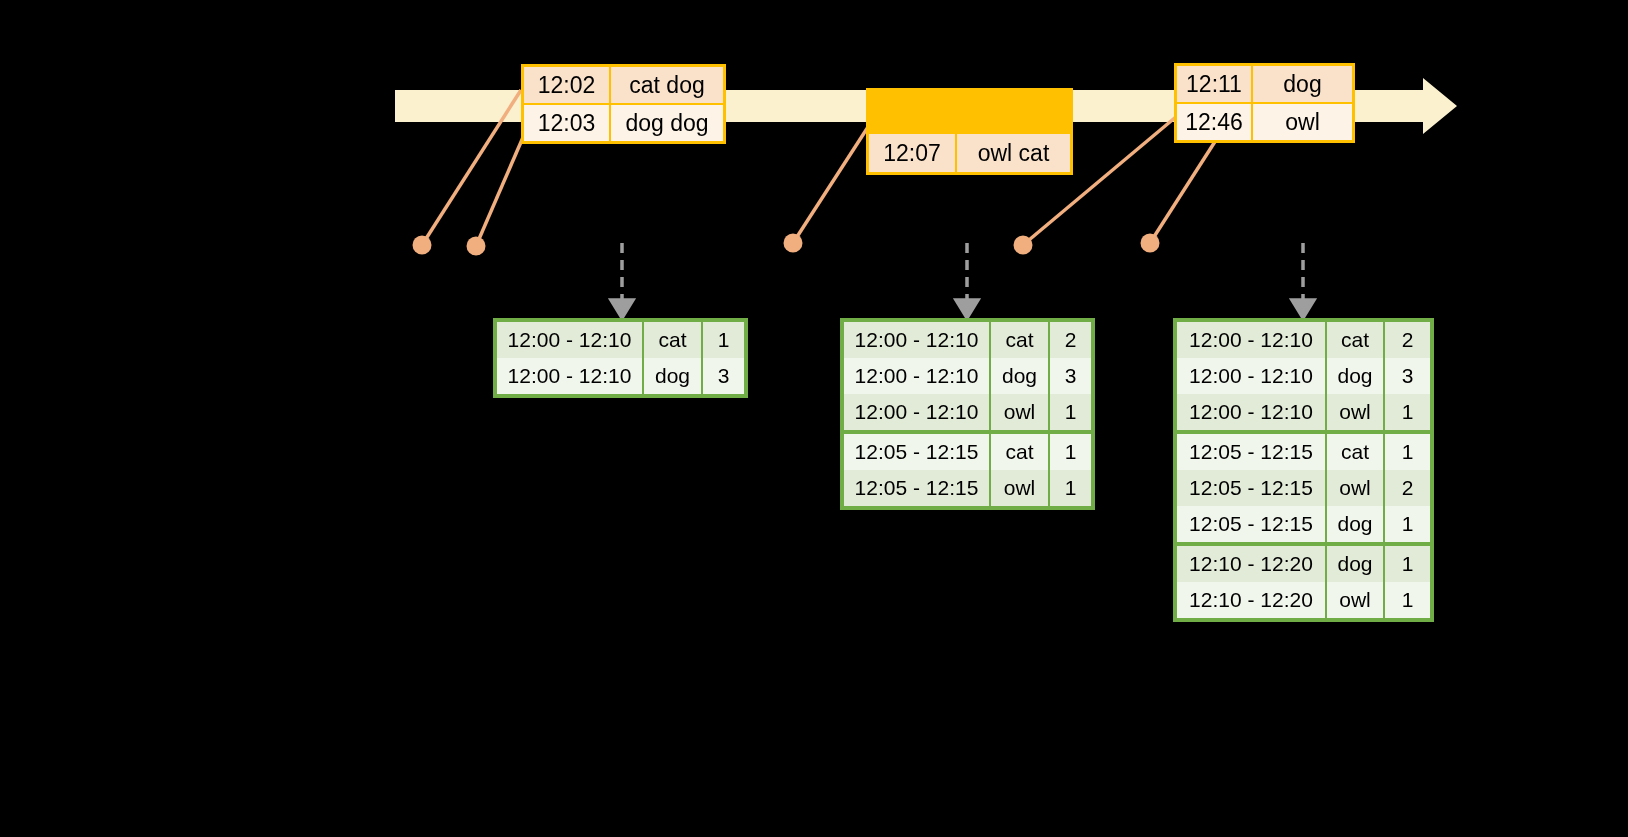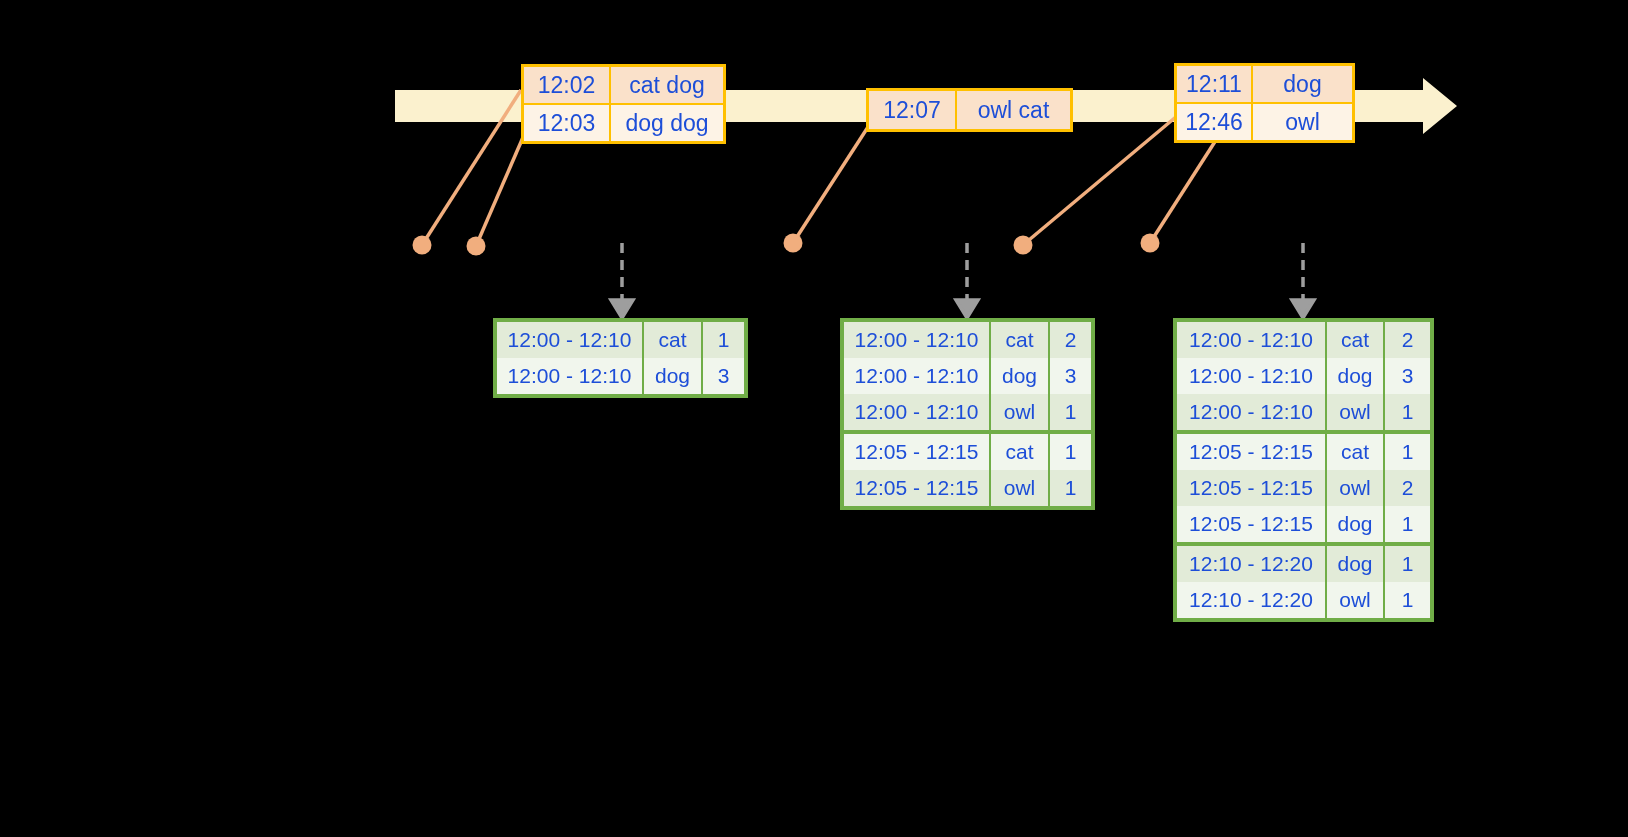--- a/index.html
+++ b/index.html
@@ -1,24 +1,24 @@
 <!DOCTYPE html>
 <html><head>
 <meta charset="utf-8">
 <style>
   html,body{margin:0;padding:0;background:#000;}
   .canvas{position:relative;width:1628px;height:837px;background:#000;overflow:hidden;
-          font-family:"Liberation Sans", sans-serif;color:#1d4ed8;}
+          font-family:"Liberation Sans", sans-serif;color:#000000;}
   .overlay{position:absolute;left:0;top:0;}
 
   
   .etable{position:absolute;background:#FFC000;padding:3px;display:flex;flex-direction:column;gap:2px;}
   .erow{display:flex;gap:2px;}
   .ecell{height:36px;line-height:36px;text-align:center;font-size:23px;}
-  .erow-b .ecell{height:38px;line-height:38px;}
+  .erow-b .ecell{height:38px;line-height:38px;margin-top:43px;}
   .peach .ecell{background:#FAE1CA;}
   .cream .ecell{background:#FDF3E6;}
   .et-a{left:521px;top:64px;}   .et-a .time{width:85px;}  .et-a .words{width:112px;}
   .et-b{left:866px;top:88px;}   .et-b .time{width:86px;}  .et-b .words{width:113px;}
   .et-c{left:1174px;top:63px;}  .et-c .time{width:74px;}  .et-c .words{width:99px;}
 
   
   .rtable{position:absolute;background:#70AD47;padding:4px;display:flex;flex-direction:column;gap:0;}
   .rrow{display:flex;gap:2px;}
   .rrow.group-gap{margin-top:4px;}

